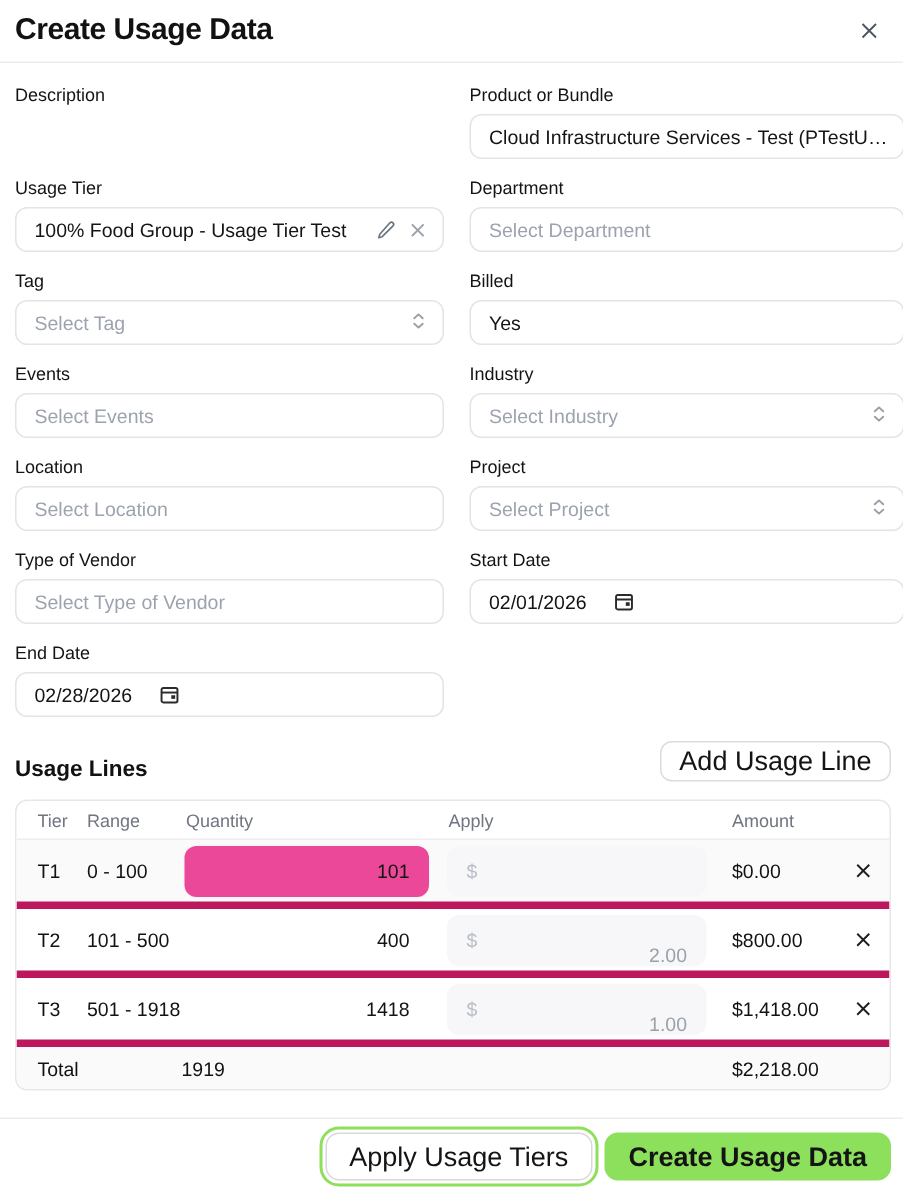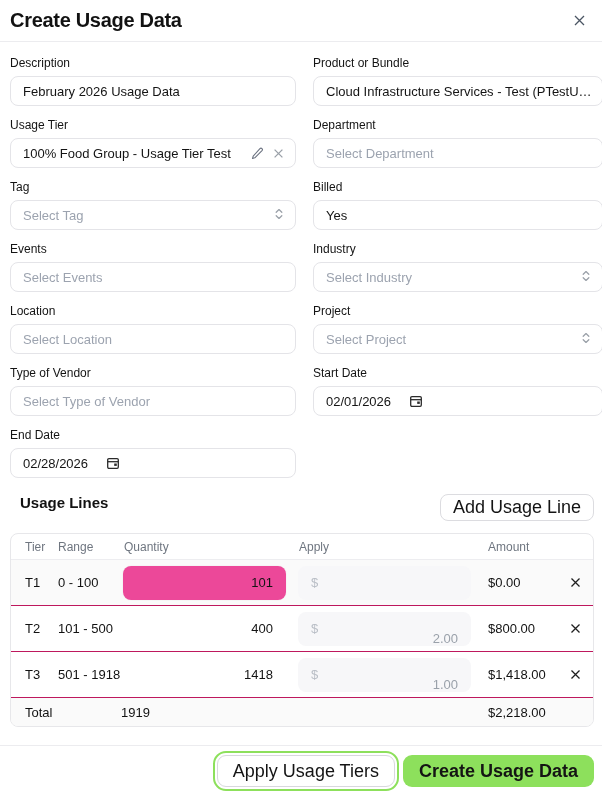--- a/index.html
+++ b/index.html
@@ -38,44 +38,43 @@
     font-size: 13px; color: #141414;
   }
   input.field { display: block; padding: 0 12px; outline: none; font-family: inherit; }
   .grow { flex: 1 1 auto; white-space: nowrap; overflow: hidden; }
   .placeholder { color: #9ca3af; }
   .icon-btn { background: none; border: none; padding: 0; line-height: 0; cursor: pointer; }
   .date-gap { margin-left: 10px; line-height: 0; }
 
   
   .section-header {
-    display: flex; align-items: flex-start; justify-content: space-between;
+    display: flex; align-items: flex-end; justify-content: space-between;
     padding: 4px 8px 0 10px;
-    margin-left: 10px;
   }
   .section-title { font-size: 15px; font-weight: 700; }
   .add-line-btn {
     background: #fff; border: 1px solid #dcdce0; border-radius: 8px;
     height: 27px; padding: 0 12px; font-size: 18px; font-family: inherit;
     color: #141414; cursor: pointer;
   }
 
   
   .lines-table {
     margin: 12px 8px 0 10px;
     border: 1px solid #e7e7ea; border-radius: 8px;
     overflow: hidden;
   }
   .trow {
     display: grid;
     grid-template-columns: 47px 63px 167px 191px 78px 36px;
     align-items: center;
   }
   .thead { height: 26px; color: #6f7680; font-size: 12px; border-bottom: 1px solid #ededf0; }
-  .tbody-row { height: 46px; border-bottom: 1px solid #be185d; }
+  .tbody-row { height: 46px; border-bottom: 5px solid #be185d; }
   .row-hl { background: #fafafa; }
   .total-row { height: 28px; background: #fafafa; font-size: 13px; }
   .c-tier { padding-left: 14px; }
   .c-range { padding-left: 0; }
   .c-qty-h { padding-left: 3px; }
   .c-rate-h { padding-left: 11px; }
   .c-amt { padding-left: 9px; }
   .cell { font-size: 13px; }
   .qty-input {
     margin: 0 2px; height: 34px; border-radius: 8px; border: none;
@@ -123,21 +122,20 @@
     <svg width="15" height="15" viewBox="0 0 14 14">
         <path d="M2.8 2.8 L11.2 11.2 M11.2 2.8 L2.8 11.2" stroke="#4b5563" stroke-width="1.2" fill="none"></path>
       </svg>
   </button>
 </div>
 
 <div class="form-grid">
 
   <div class="group">
     <div class="label">Description</div>
-    <input class="field" value="February 2026 Usage Data" style="">
   </div>
 
   <div class="group">
     <div class="label">Product or Bundle</div>
     <div class="field">
       <span class="grow">Cloud Infrastructure Services - Test (PTestU…</span>
 
     </div>
   </div>
 

